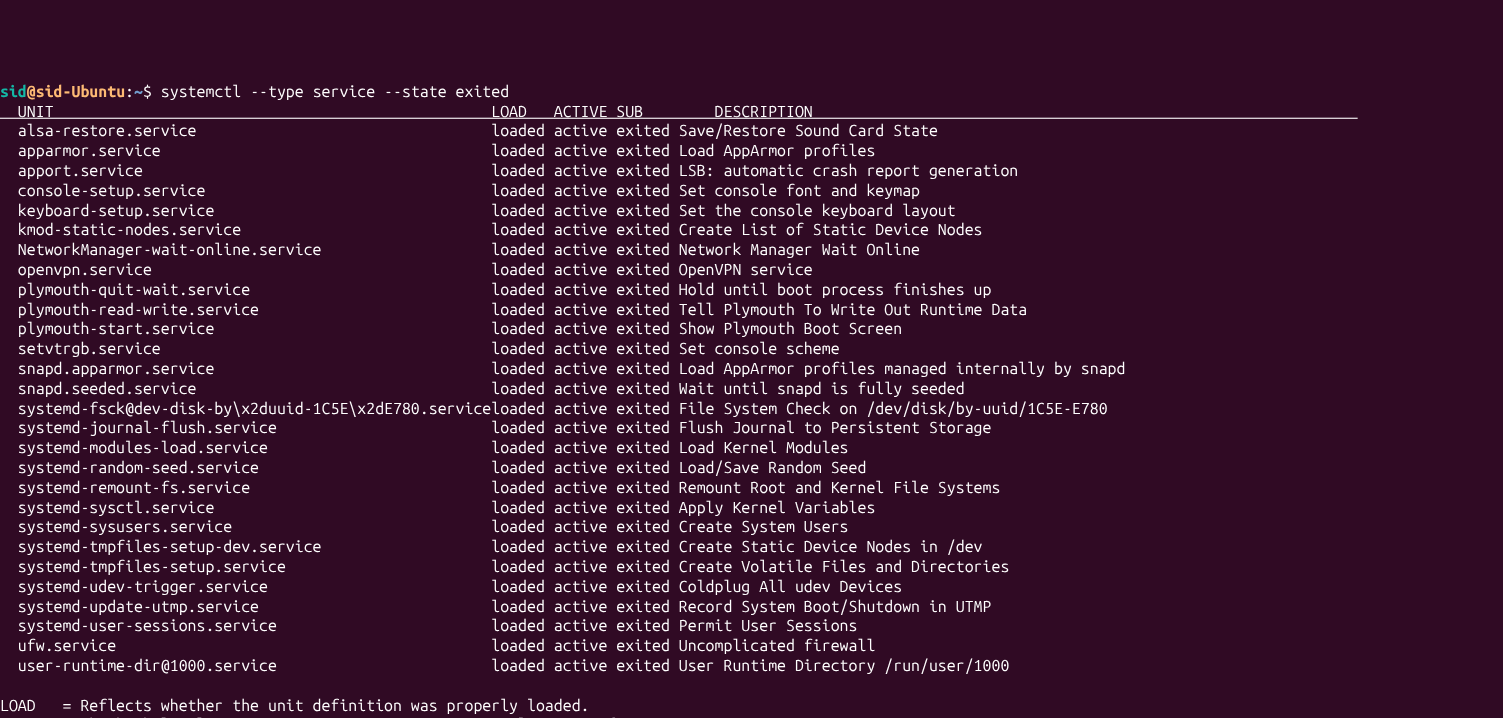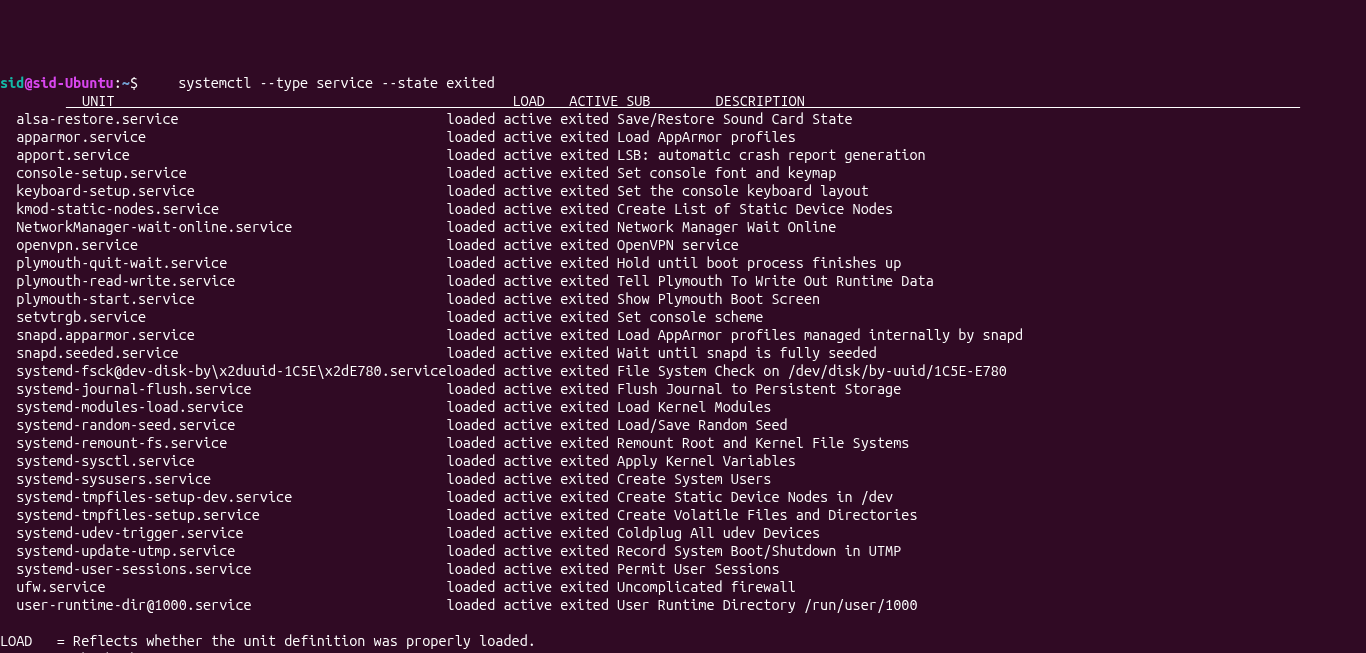--- a/index.html
+++ b/index.html
@@ -9,24 +9,24 @@
     font-family: "Ubuntu Mono", "DejaVu Sans Mono", Consolas, monospace;
     font-size: 14.5px;
     line-height: 18px;
     white-space: pre;
     padding: 2px 0 0 0;
     width: 1366px;
     height: 653px;
     overflow: hidden;
   }
   .user { color: #14b8a6; font-weight: bold; }
-  .host { color: #d946ef; font-weight: bold; }
+  .host { color: #fdba74; font-weight: bold; }
   .tilde { color: #729fcf; font-weight: bold; }
-  .cmd  { color: #ffffff; margin-left: 32px; }
-  .header-line { text-decoration: underline; text-align: center; }
+  .cmd  { color: #ffffff; }
+  .header-line { text-decoration: underline; }
   .row { display: block; }
 </style>
 </head>
 <body>
 
 
 
 <div id="terminal"><span class="row"><span class="user">sid</span><span class="host">@sid-Ubuntu</span><span>:</span><span class="tilde">~</span><span>$ </span><span class="cmd">systemctl --type service --state exited</span></span><span class="row header-line">  UNIT                                                 LOAD   ACTIVE SUB        DESCRIPTION                                                             </span><span class="row">  alsa-restore.service                                 loaded active exited Save/Restore Sound Card State</span><span class="row">  apparmor.service                                     loaded active exited Load AppArmor profiles</span><span class="row">  apport.service                                       loaded active exited LSB: automatic crash report generation</span><span class="row">  console-setup.service                                loaded active exited Set console font and keymap</span><span class="row">  keyboard-setup.service                               loaded active exited Set the console keyboard layout</span><span class="row">  kmod-static-nodes.service                            loaded active exited Create List of Static Device Nodes</span><span class="row">  NetworkManager-wait-online.service                   loaded active exited Network Manager Wait Online</span><span class="row">  openvpn.service                                      loaded active exited OpenVPN service</span><span class="row">  plymouth-quit-wait.service                           loaded active exited Hold until boot process finishes up</span><span class="row">  plymouth-read-write.service                          loaded active exited Tell Plymouth To Write Out Runtime Data</span><span class="row">  plymouth-start.service                               loaded active exited Show Plymouth Boot Screen</span><span class="row">  setvtrgb.service                                     loaded active exited Set console scheme</span><span class="row">  snapd.apparmor.service                               loaded active exited Load AppArmor profiles managed internally by snapd</span><span class="row">  snapd.seeded.service                                 loaded active exited Wait until snapd is fully seeded</span><span class="row">  systemd-fsck@dev-disk-by\x2duuid-1C5E\x2dE780.serviceloaded active exited File System Check on /dev/disk/by-uuid/1C5E-E780</span><span class="row">  systemd-journal-flush.service                        loaded active exited Flush Journal to Persistent Storage</span><span class="row">  systemd-modules-load.service                         loaded active exited Load Kernel Modules</span><span class="row">  systemd-random-seed.service                          loaded active exited Load/Save Random Seed</span><span class="row">  systemd-remount-fs.service                           loaded active exited Remount Root and Kernel File Systems</span><span class="row">  systemd-sysctl.service                               loaded active exited Apply Kernel Variables</span><span class="row">  systemd-sysusers.service                             loaded active exited Create System Users</span><span class="row">  systemd-tmpfiles-setup-dev.service                   loaded active exited Create Static Device Nodes in /dev</span><span class="row">  systemd-tmpfiles-setup.service                       loaded active exited Create Volatile Files and Directories</span><span class="row">  systemd-udev-trigger.service                         loaded active exited Coldplug All udev Devices</span><span class="row">  systemd-update-utmp.service                          loaded active exited Record System Boot/Shutdown in UTMP</span><span class="row">  systemd-user-sessions.service                        loaded active exited Permit User Sessions</span><span class="row">  ufw.service                                          loaded active exited Uncomplicated firewall</span><span class="row">  user-runtime-dir@1000.service                        loaded active exited User Runtime Directory /run/user/1000</span><span class="row"> </span><span class="row">LOAD   = Reflects whether the unit definition was properly loaded.</span><span class="row">ACTIVE = The high-level unit activation state, i.e. generalization of SUB.</span></div>
 
 

